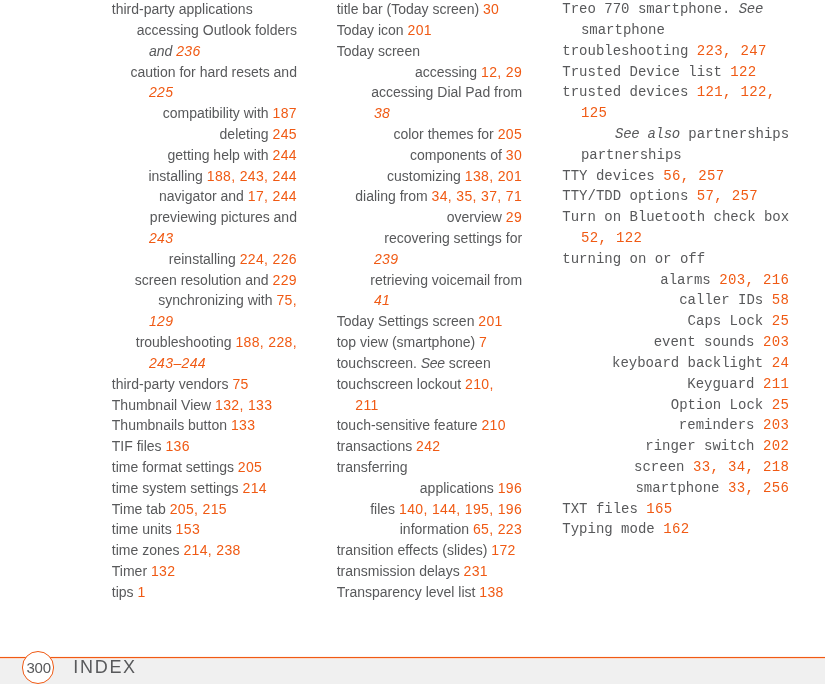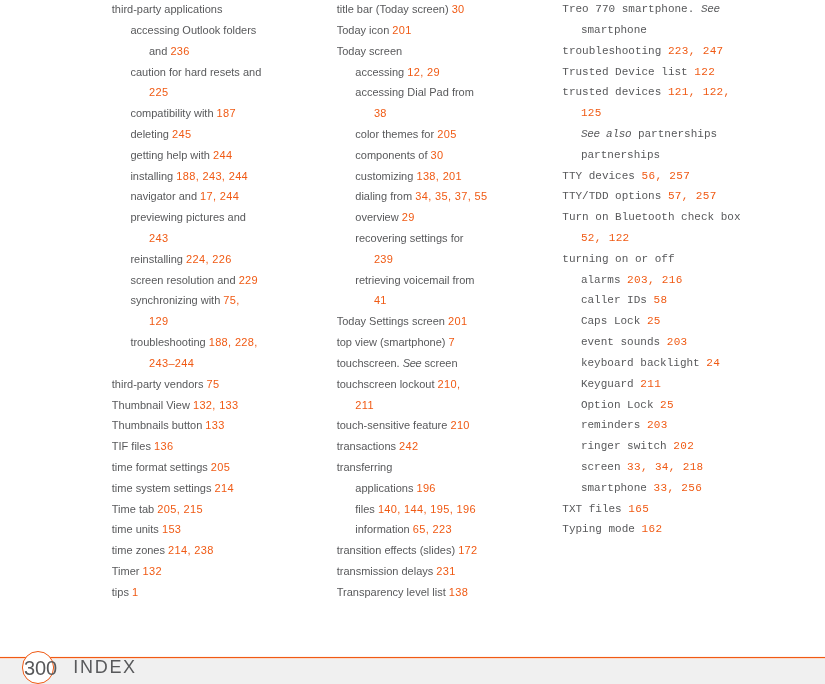--- a/index.html
+++ b/index.html
@@ -8,34 +8,34 @@
     width: 825px; height: 684px;
     position: relative; overflow: hidden;
     font-family: "Liberation Sans", sans-serif;
     -webkit-font-smoothing: antialiased;
   }
   .page { position: absolute; left:0; top:0; width:825px; height:684px; overflow:hidden; }
 
   .col {
     position: absolute;
     top: -0.9px;
-    font-size: 11px;
+    font-size: 14px;
     line-height: 20.82px;
     color: #58595b;
     white-space: nowrap;
   }
   #col1 { left: 111.8px; }
   #col2 { left: 336.7px; }
   #col3 { left: 562.3px; font-family: Liberation Mono, monospace; }
 
   .ln { height: 20.82px; }
   .lvl0 { padding-left: 0px; }
-  .lvl1 { padding-left: 18.6px; }
+  .lvl1 { padding-left: 18.6px; text-align: right; }
   .cont0 { padding-left: 18.6px; }
-  .cont1 { padding-left: 37.2px; }
+  .cont1 { padding-left: 37.2px; font-style: italic; }
 
   .pg { color: #f05a14; letter-spacing: 0.35px; }
   .it { font-style: italic; letter-spacing: -0.3px; }
 
   .footer-band {
     position: absolute; left: 0; top: 659px;
     width: 825px; height: 25px; background: #f0f0f0;
   }
   .footer-rule {
     position: absolute; left: 0; top: 656px;
@@ -51,21 +51,21 @@
     position: absolute; left: 21.9px; top: 651.4px;
     width: 32.3px; height: 32.3px;
     border-radius: 50%;
     border: 1.45px solid #f05a14;
     background: #ffffff;
     box-sizing: border-box;
   }
   .page-num {
     position: absolute; left: 0; right: 0; top: 0;
     height: 16px; line-height: 32.0px; text-align: center;
-    font-size: 20px; color: #58595b; letter-spacing: -0.2px; text-indent: 1.2px;
+    font-size: 15px; color: #58595b; letter-spacing: -0.2px; text-indent: 1.2px;
   }
   .footer-label {
     position: absolute; left: 73.3px; top: 660.6px;
     font-size: 18px; line-height: 12.5px; letter-spacing: 1.7px; color: #58595b;
   }
 </style>
 </head>
 <body>
 
 <div class="page">
@@ -105,21 +105,21 @@
     <div class="col" id="col2">
         <div class="ln lvl0"><span>title bar (Today screen) </span><span class="pg">30</span></div>
         <div class="ln lvl0"><span>Today icon </span><span class="pg">201</span></div>
         <div class="ln lvl0"><span>Today screen</span></div>
         <div class="ln lvl1"><span>accessing </span><span class="pg">12, 29</span></div>
         <div class="ln lvl1"><span>accessing Dial Pad from</span></div>
         <div class="ln cont1"><span class="pg">38</span></div>
         <div class="ln lvl1"><span>color themes for </span><span class="pg">205</span></div>
         <div class="ln lvl1"><span>components of </span><span class="pg">30</span></div>
         <div class="ln lvl1"><span>customizing </span><span class="pg">138, 201</span></div>
-        <div class="ln lvl1"><span>dialing from </span><span class="pg">34, 35, 37, 55</span></div>
+        <div class="ln lvl1"><span>dialing from </span><span class="pg">34, 35, 37, 71</span></div>
         <div class="ln lvl1"><span>overview </span><span class="pg">29</span></div>
         <div class="ln lvl1"><span>recovering settings for</span></div>
         <div class="ln cont1"><span class="pg">239</span></div>
         <div class="ln lvl1"><span>retrieving voicemail from</span></div>
         <div class="ln cont1"><span class="pg">41</span></div>
         <div class="ln lvl0"><span>Today Settings screen </span><span class="pg">201</span></div>
         <div class="ln lvl0"><span>top view (smartphone) </span><span class="pg">7</span></div>
         <div class="ln lvl0"><span>touchscreen. </span><span class="it">See</span><span> screen</span></div>
         <div class="ln lvl0"><span>touchscreen lockout </span><span class="pg">210,</span></div>
         <div class="ln cont0"><span class="pg">211</span></div>

